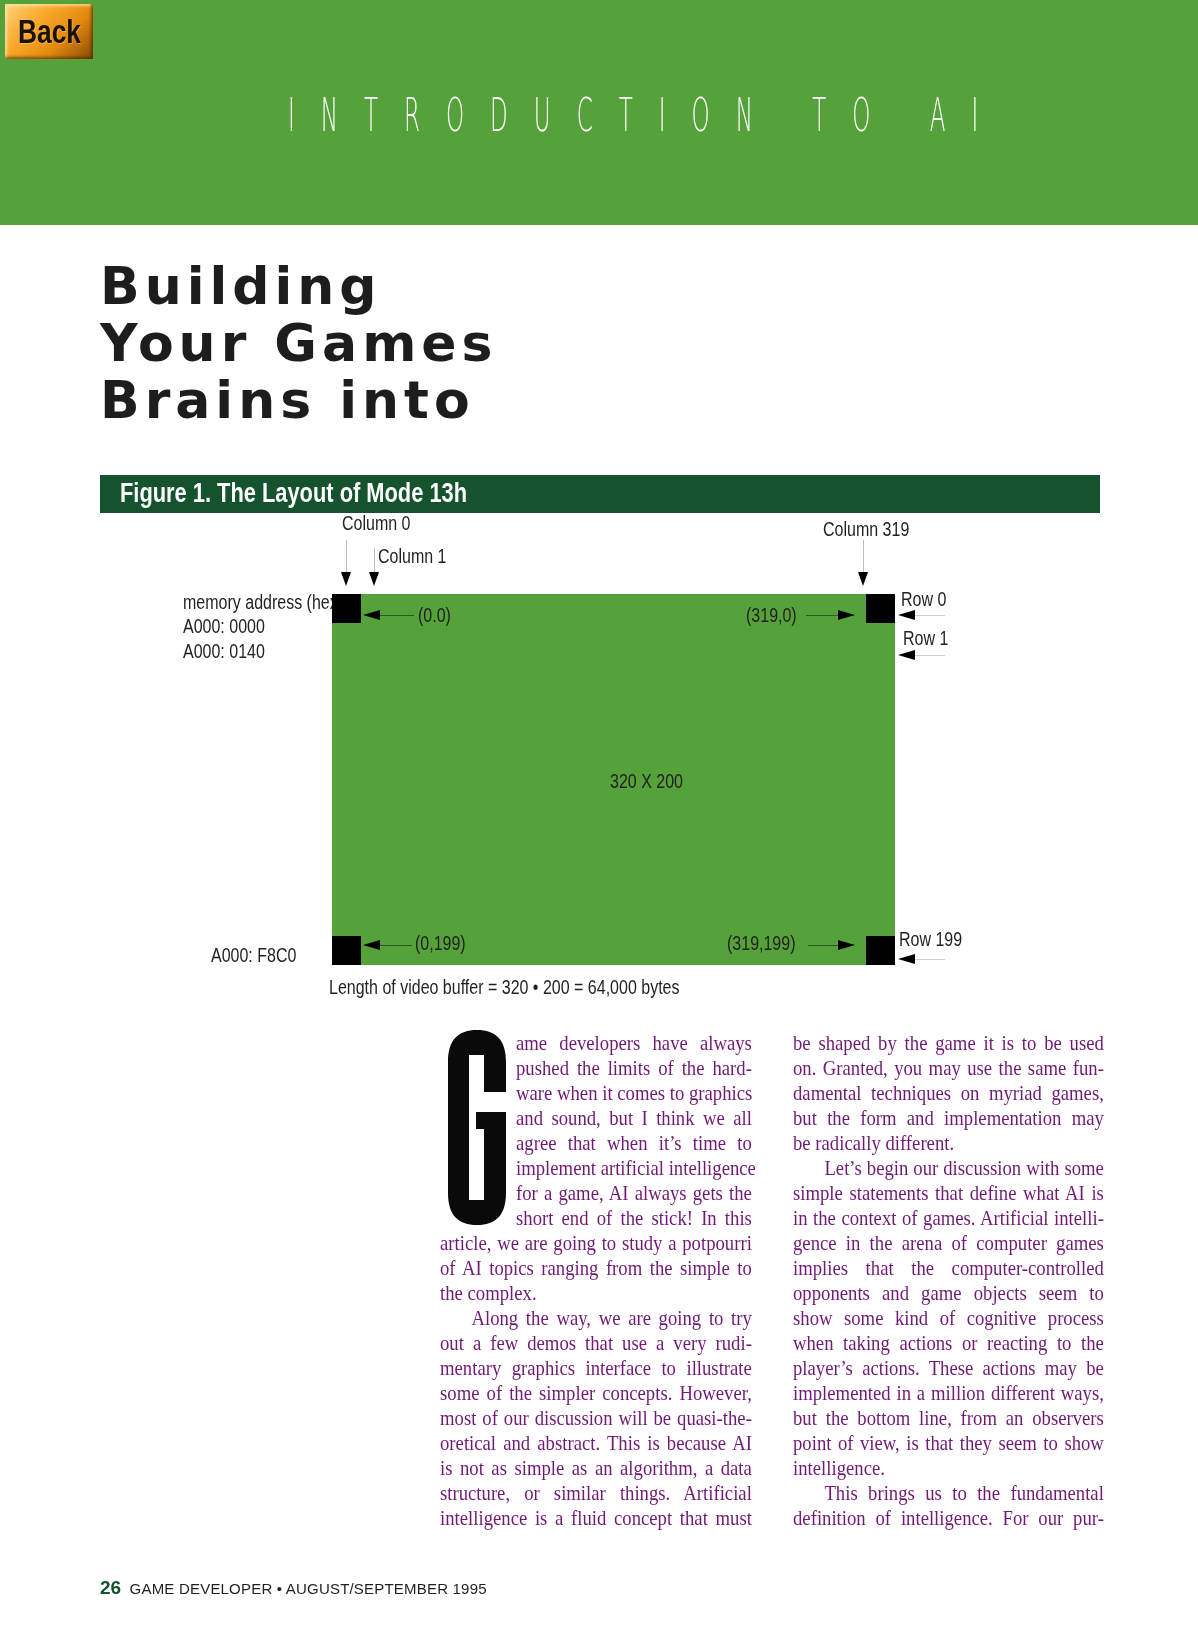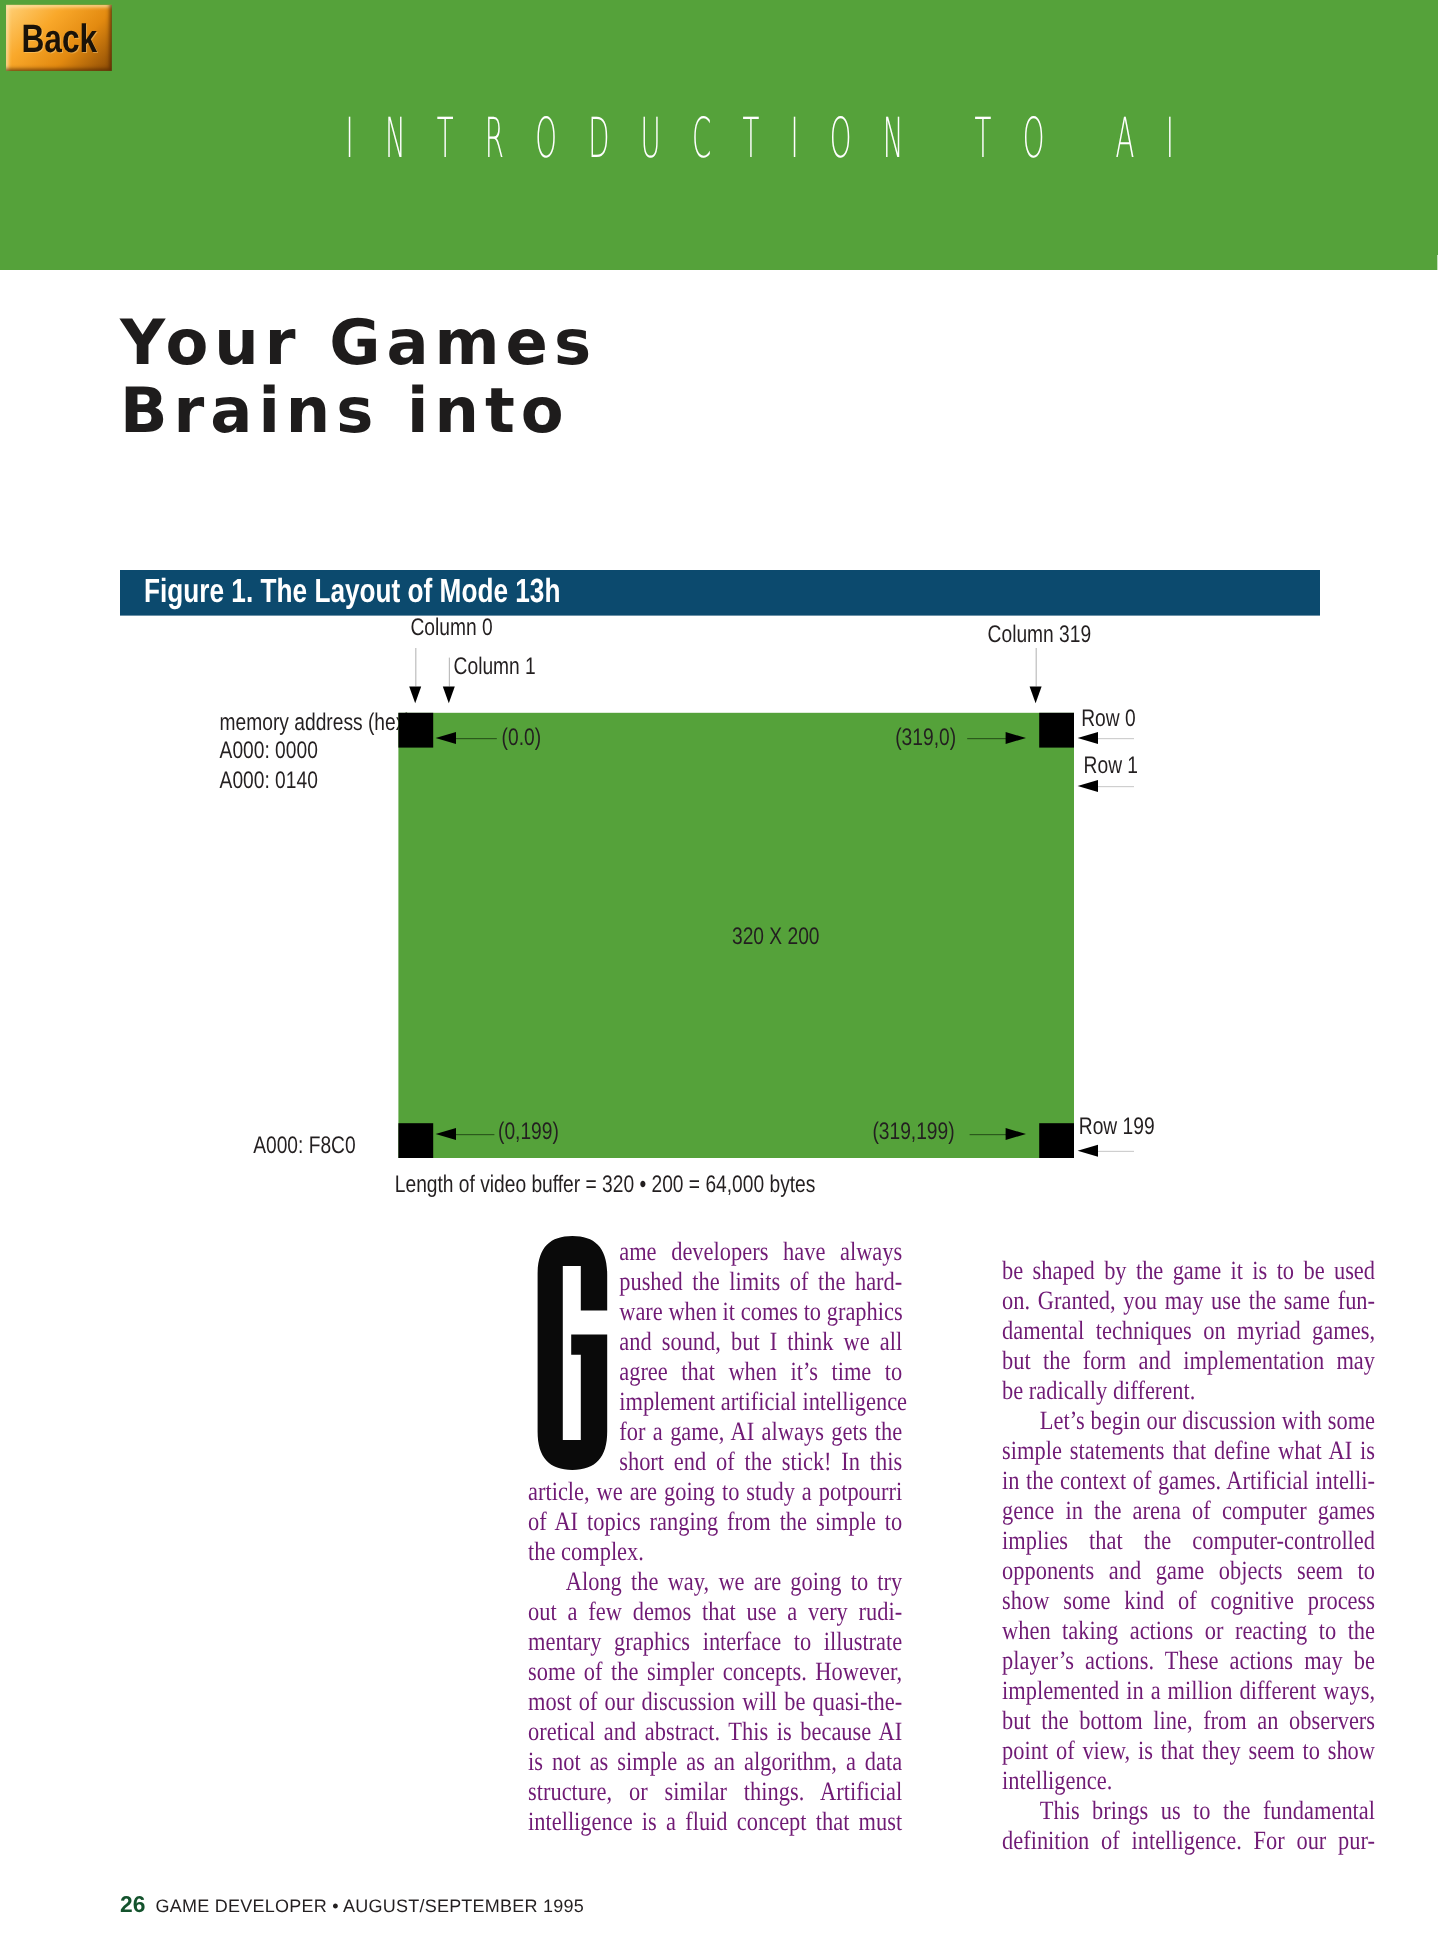--- a/index.html
+++ b/index.html
@@ -25,21 +25,21 @@
     letter-spacing: 52px; font-weight: 200;
   }
 
   .headline {
     position: absolute; left: 100px; top: 258px; width: 700px;
     font-family: "DejaVu Sans", sans-serif; font-weight: bold; font-size: 52px; line-height: 57px;
     letter-spacing: 5px; color: #1e1c1c;
   }
   .headline div { white-space: nowrap; }
 
-  .fig-bar { position: absolute; left: 100px; top: 475px; width: 1000px; height: 38px; background: #0c4a6e; }
+  .fig-bar { position: absolute; left: 100px; top: 475px; width: 1000px; height: 38px; background: #14532d; }
   .fig-title {
     position: absolute; left: 20px; top: 2px; color: #fff; font-weight: bold; font-size: 28px;
     transform: scaleX(0.78); transform-origin: left; white-space: nowrap;
   }
 
   .diagram { position: absolute; left: 0; top: 0; width: 1198px; height: 1000px; pointer-events: none; }
   .diagram * { pointer-events: auto; }
   .screen { position: absolute; left: 332px; top: 594px; width: 563px; height: 371px; background: #55a23a; }
   .pixel { position: absolute; width: 29px; height: 29px; background: #000; }
   .lbl {
@@ -73,20 +73,21 @@
 <div class="banner">
   <div class="back-btn">
     <span>Back</span>
   </div>
 </div>
 <div class="section-title-wrap">
   <div class="section-title-inner">INTRODUCTION TO AI</div>
 </div>
 
 <div class="headline">
+  <div>Building</div>
   <div>Your Games</div>
   <div>Brains into</div>
 </div>
 
 <div class="fig-bar">
   <div class="fig-title">Figure 1.  The Layout of Mode 13h</div>
 </div>
 
 <div class="diagram">
 
@@ -167,21 +168,21 @@
   <span class="col-line">out a few demos that use a very rudi-</span>
   <span class="col-line">mentary graphics interface to illustrate</span>
   <span class="col-line">some of the simpler concepts. However,</span>
   <span class="col-line">most of our discussion will be quasi-the-</span>
   <span class="col-line">oretical and abstract. This is because AI</span>
   <span class="col-line">is not as simple as an algorithm, a data</span>
   <span class="col-line">structure, or similar things. Artificial</span>
   <span class="col-line">intelligence is a fluid concept that must</span>
 </div>
 
-<div class="col" style="left:835px; top:1030px; width:311px;margin-top:16px;">
+<div class="col" style="left:793px; top:1030px; width:311px;">
   <span class="col-line">be shaped by the game it is to be used</span>
   <span class="col-line">on. Granted, you may use the same fun-</span>
   <span class="col-line">damental techniques on myriad games,</span>
   <span class="col-line">but the form and implementation may</span>
   <span class="col-line last">be radically different.</span>
   <span class="col-line" style="padding-left:37px;">Let’s begin our discussion with some</span>
   <span class="col-line">simple statements that define what AI is</span>
   <span class="col-line">in the context of games. Artificial intelli-</span>
   <span class="col-line">gence in the arena of computer games</span>
   <span class="col-line">implies that the computer-controlled</span>

